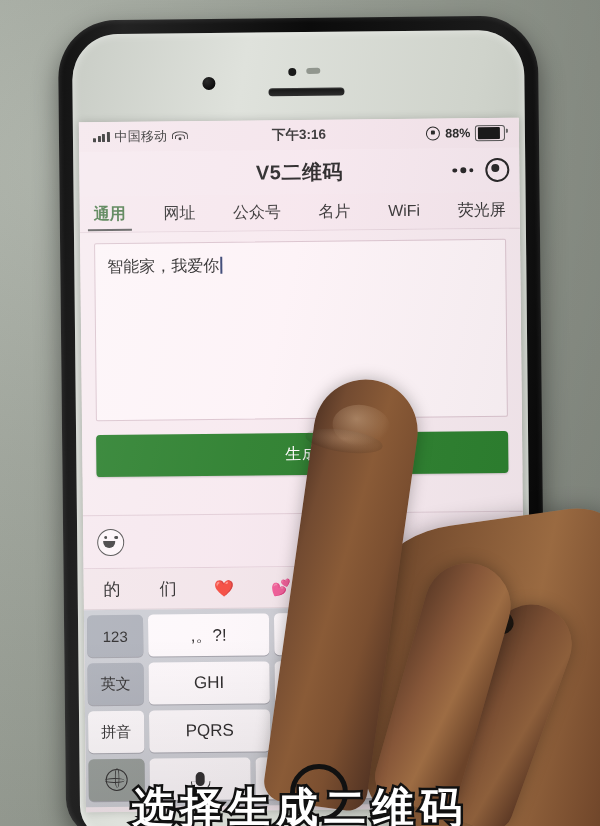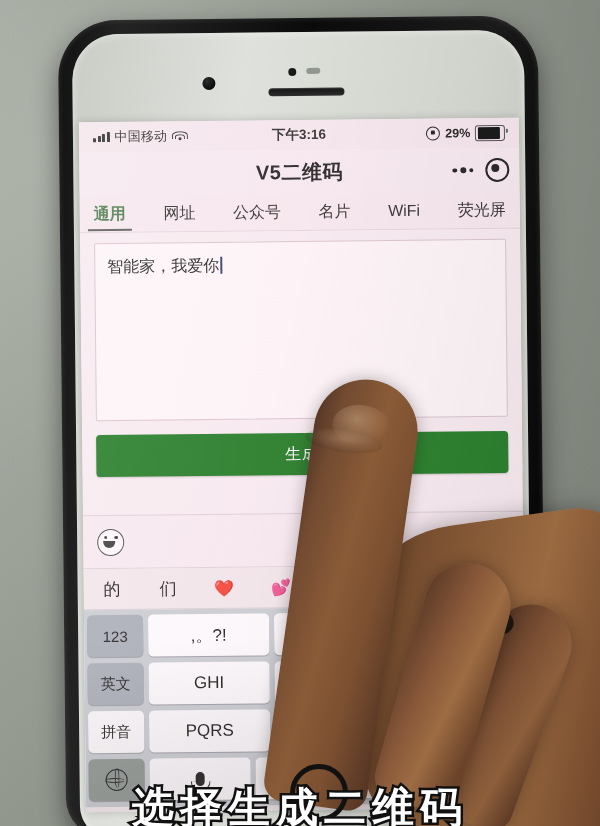--- a/index.html
+++ b/index.html
@@ -232,21 +232,21 @@
           <span class="carrier">中国移动</span>
           <span class="wifi">
               <span></span>
               <span></span>
               <span></span>
             </span>
         </div>
         <div class="sb-center">下午3:16</div>
         <div class="sb-right">
           <span class="rotlock"></span>
-          <span class="batt-pct">29%</span>
+          <span class="batt-pct">88%</span>
           <span class="batt">
               <i style="width:88%"></i>
             </span>
         </div>
       </div>
 
       <div class="navbar">
         <div class="nav-title">V5二维码</div>
         <div class="nav-actions">
           <span class="dots">

